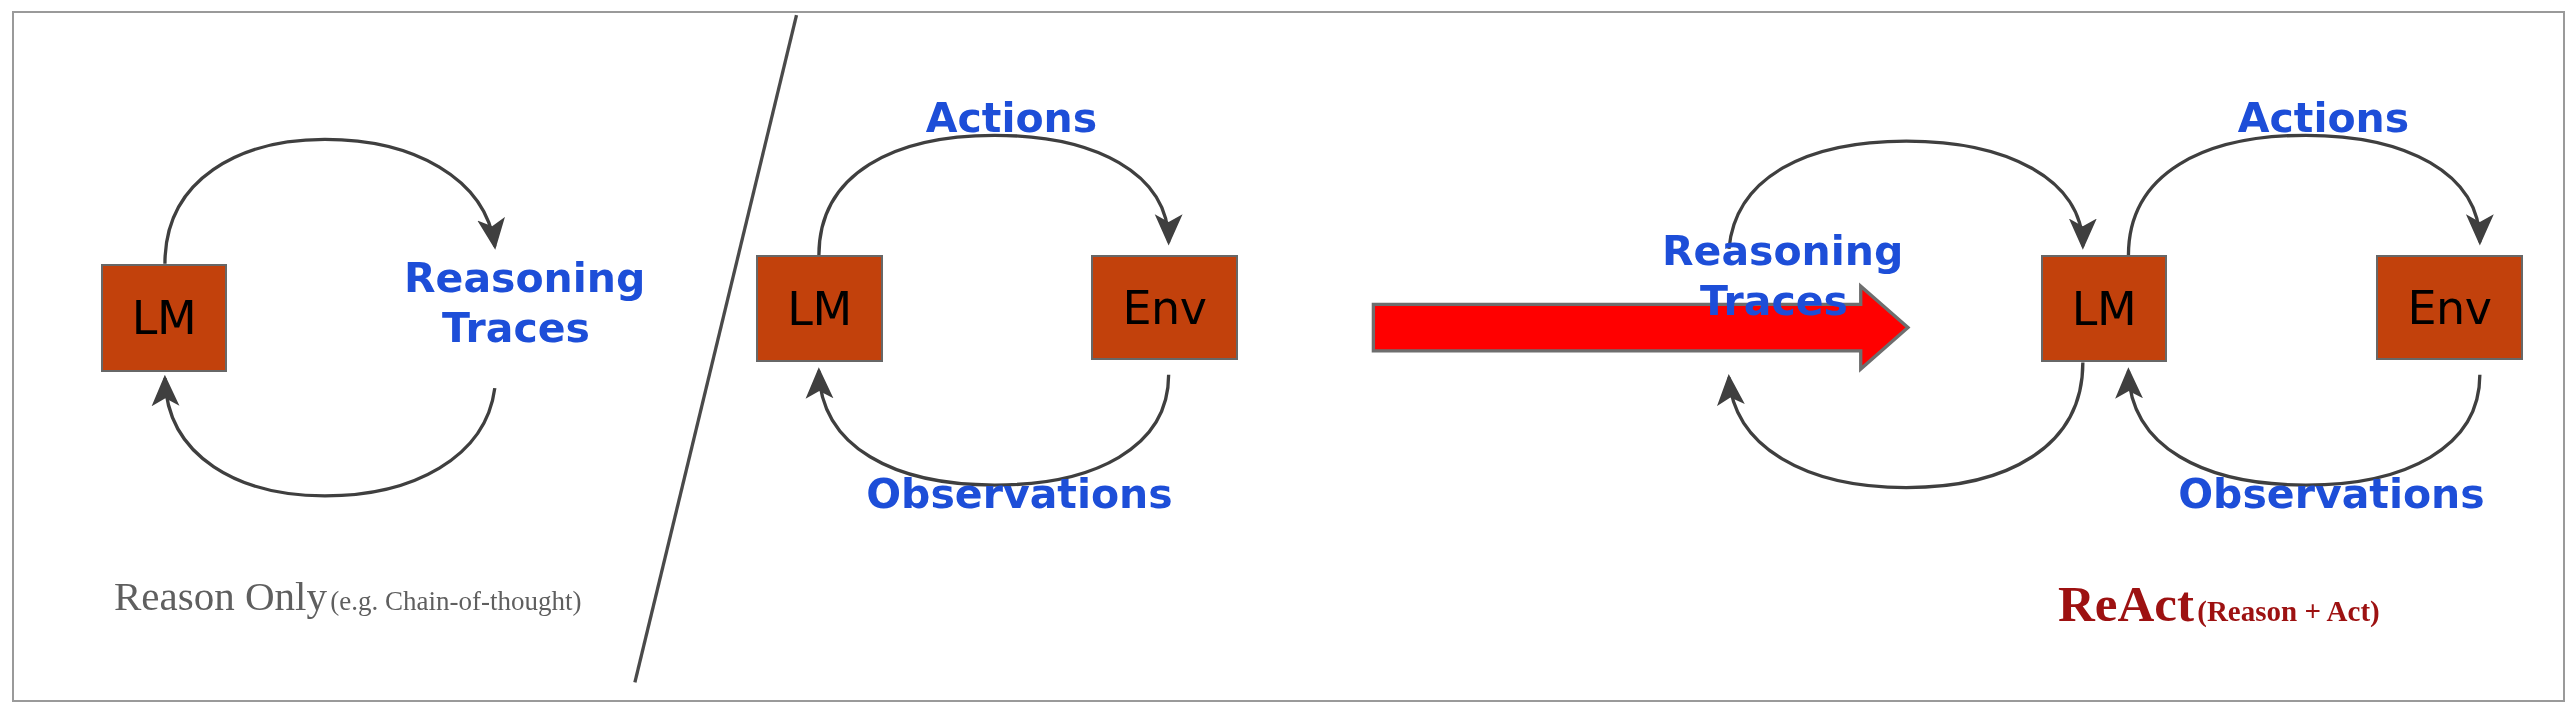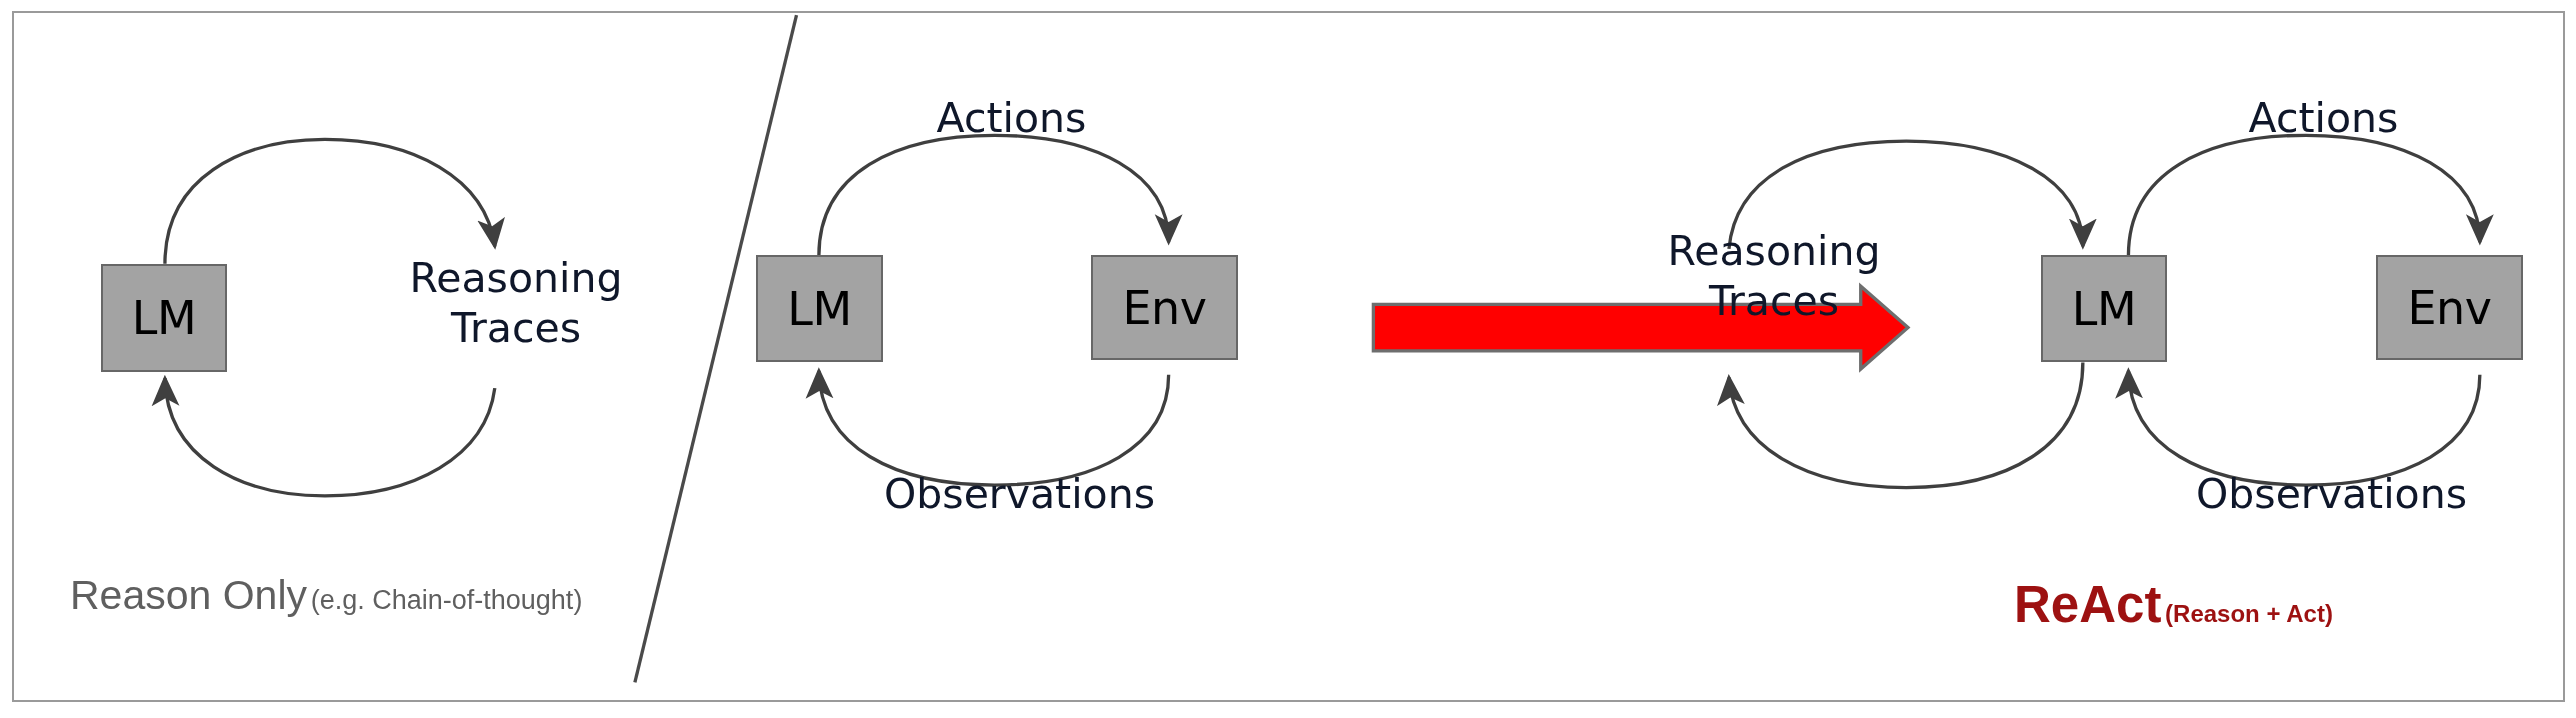--- a/index.html
+++ b/index.html
@@ -29,64 +29,66 @@
   svg.layer {
     position: absolute;
     left: 0;
     top: 0;
     width: 2576px;
     height: 719px;
     pointer-events: none;
   }
   .node-box {
     position: absolute;
-    background: #a3a3a3;
+    background: #c2410c;
     border: 2.5px solid #676767;
     box-sizing: border-box;
     display: flex;
     align-items: center;
     justify-content: center;
     color: #000000;
     font-family: "DejaVu Sans", "Liberation Sans", sans-serif;
     font-size: 46px;
     line-height: 1;
     letter-spacing: -0.4px;
   }
   .edge-label {
     position: absolute;
-    color: #0f172a;
+    color: #1d4ed8;
     font-family: "DejaVu Sans", "Liberation Sans", sans-serif;
     font-size: 41px;
     line-height: 1.02;
     white-space: nowrap;
     text-align: center;
+    font-weight: bold;
   }
   .edge-label.two-line {
     line-height: 1.22;
   }
   .caption {
     position: absolute;
     white-space: nowrap;
-    font-family: Liberation Sans, sans-serif;
+    font-family: Liberation Serif, serif;
+    margin-left: 44px;
   }
   .caption .cap-main {
     font-size: 41px;
     color: #5f5f5f;
   }
   .caption .cap-sub {
     font-size: 27px;
     color: #5f5f5f;
   }
   .caption.react .cap-main {
     font-size: 51px;
     font-weight: bold;
     color: #9d1111;
   }
   .caption.react .cap-sub {
-    font-size: 24px;
+    font-size: 29px;
     font-weight: bold;
     color: #9d1111;
   }
   .spell {
     position: relative;
     display: inline-block;
   }
   .spell::after {
     content: "";
     position: absolute;

